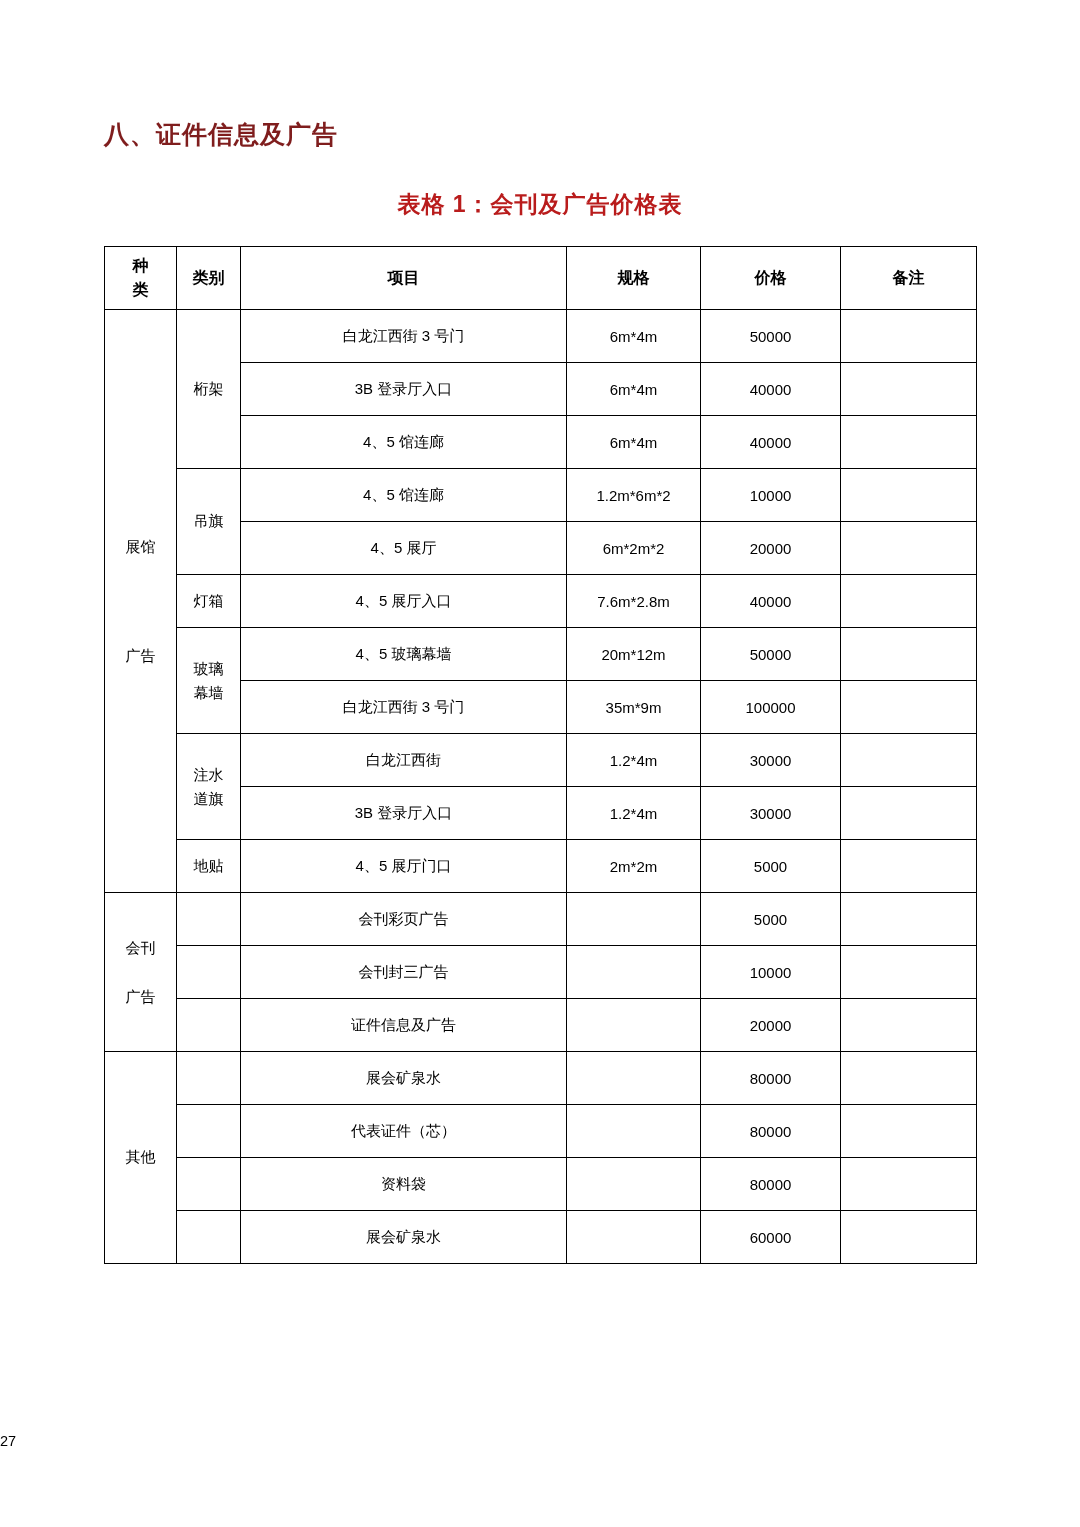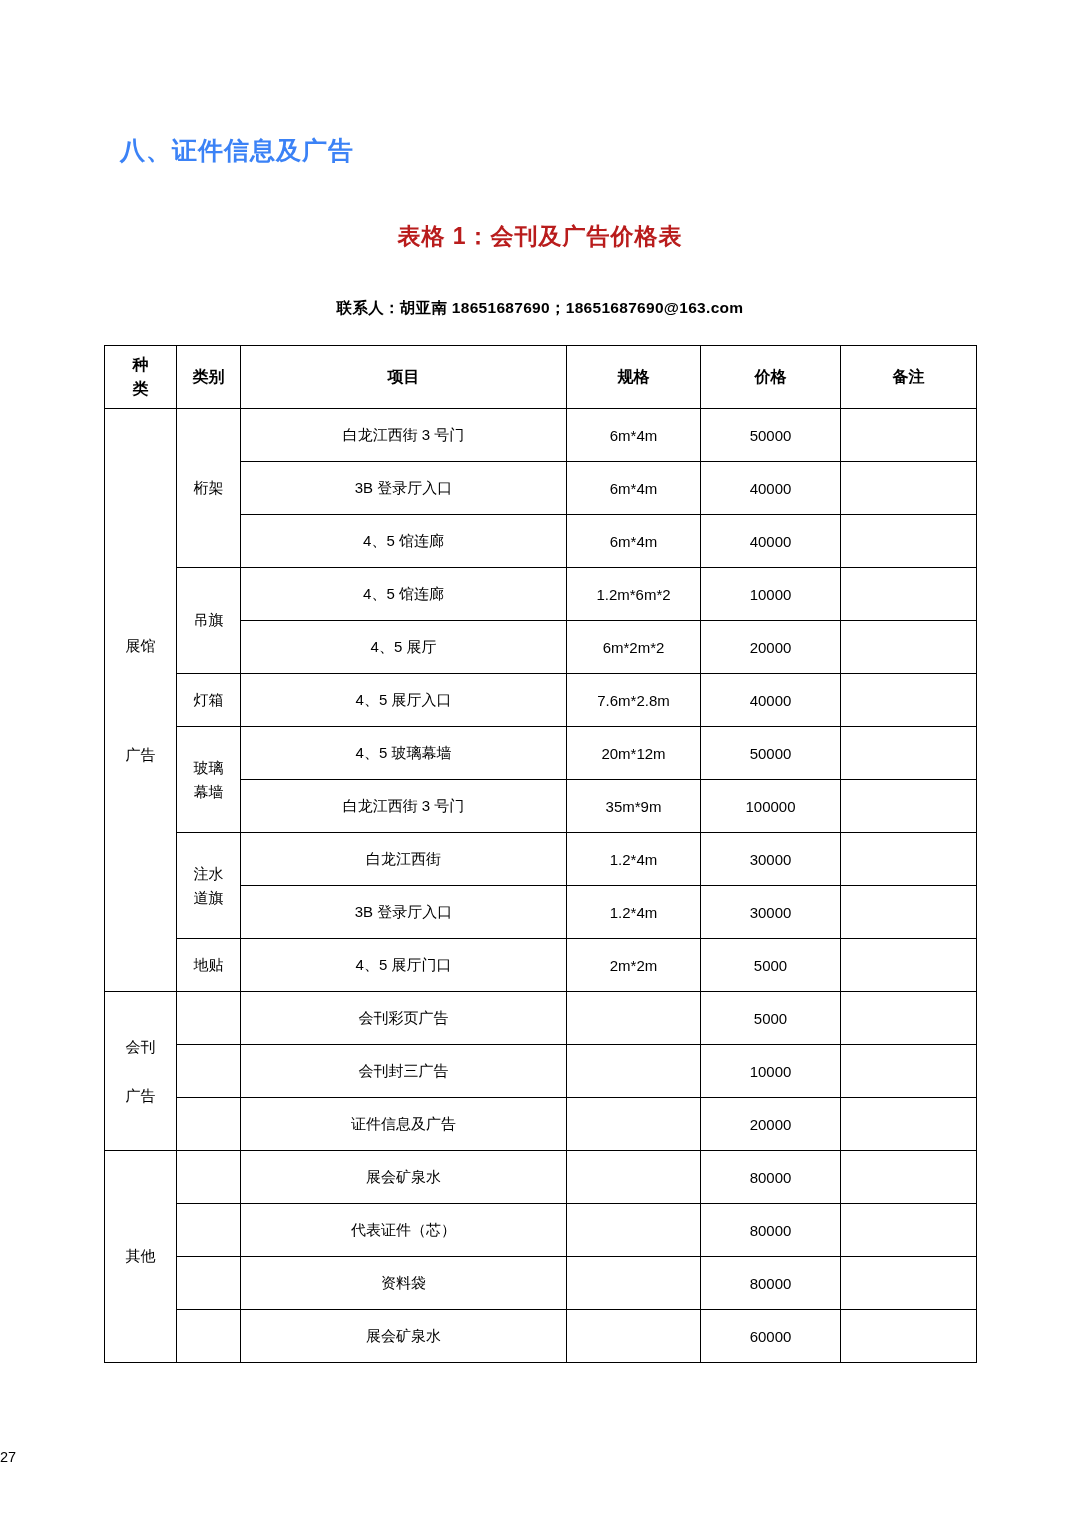--- a/index.html
+++ b/index.html
@@ -17,22 +17,22 @@
   .page {
     position: relative;
     width: 1080px;
     height: 1527px;
     box-sizing: border-box;
     padding: 0 104px;
   }
   .section-title {
     font-size: 25px;
     font-weight: bold;
-    color: #3b82f6;
-    margin: 16px;
+    color: #7f1d1d;
+    margin: 0;
     padding-top: 118px;
     letter-spacing: 1px;
   }
   .table-title {
     text-align: center;
     font-size: 23px;
     font-weight: bold;
     color: #b91c1c;
     margin: 0;
     padding-top: 38px;
@@ -103,21 +103,20 @@
 </style>
 </head>
 <body>
 
 <div class="page">
 
   <h1 class="section-title">八、证件信息及广告</h1>
 
   <h2 class="table-title">表格 1：会刊及广告价格表</h2>
 
-  <p class="contact-line">联系人：胡亚南  18651687690；18651687690@163.com</p>
 
   <table class="price">
     <colgroup>
       <col class="col-a">
         <col class="col-b">
         <col class="col-c">
         <col class="col-d">
         <col class="col-e">
         <col class="col-f">
     </colgroup>

